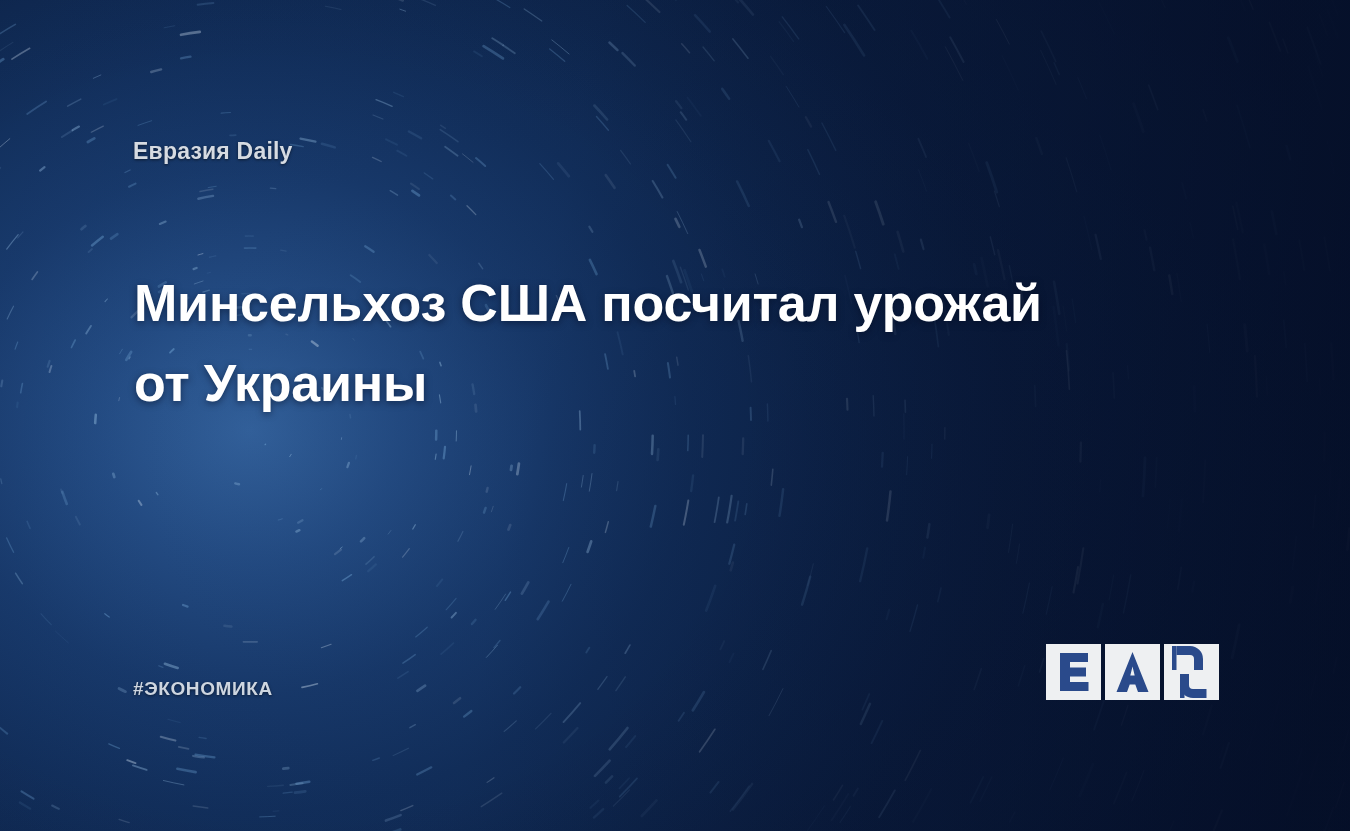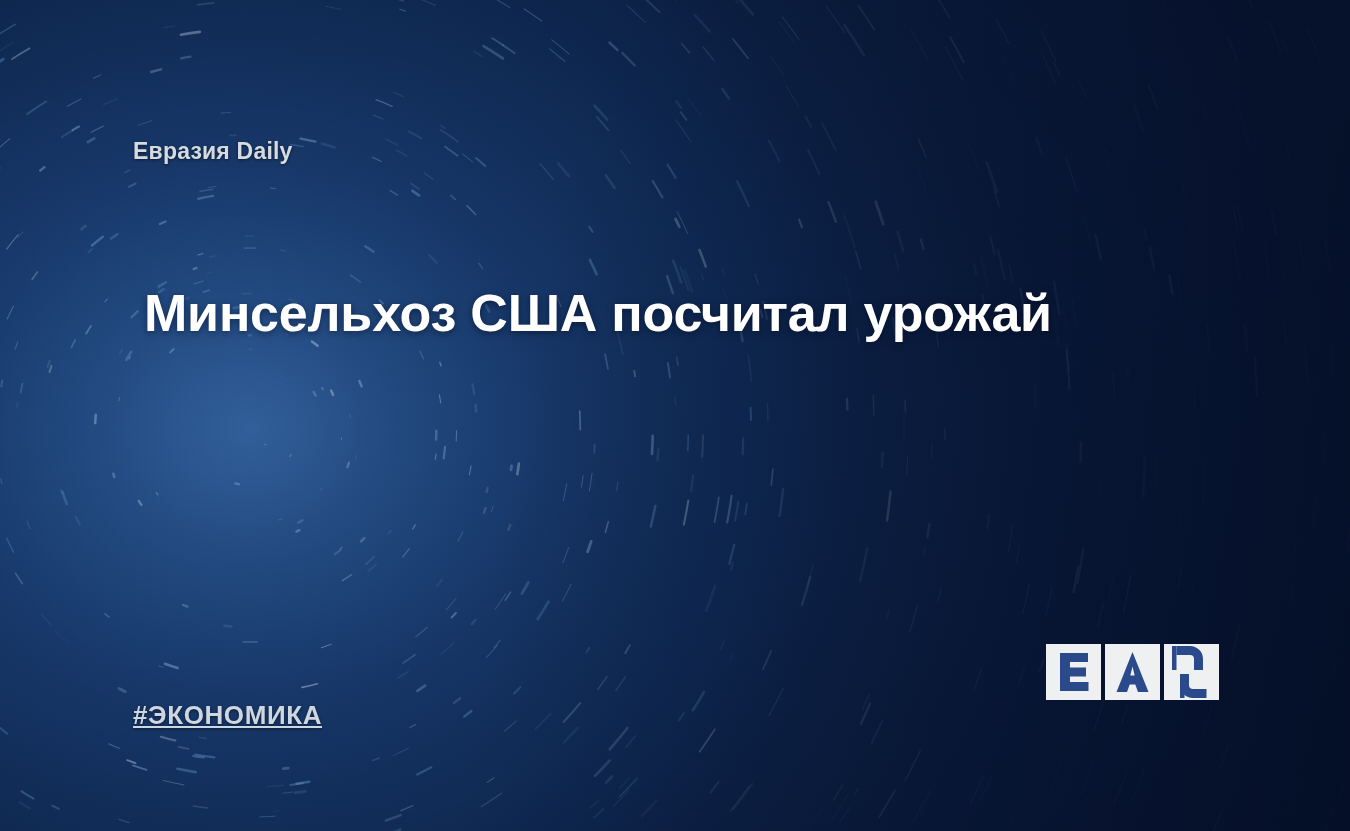--- a/index.html
+++ b/index.html
@@ -85,43 +85,42 @@
     color: #d6dbe2;
     text-shadow: 0 1px 3px rgba(0,0,0,0.55);
     white-space: nowrap;
   }
 
   .headline {
     position: absolute;
     left: 133px;
     top: 262px;
     width: 1000px;
-    margin: 11px;
+    margin: 1px;
     font-size: 52px;
     line-height: 80px;
     font-weight: bold;
     color: #ffffff;
     letter-spacing: -0.2px;
     text-shadow: 0 2px 7px rgba(2,10,30,0.5);
   }
   .headline .ln {
     display: block;
     white-space: nowrap;
   }
 
   .tag {
     position: absolute;
     left: 133px;
-    top: 700px;
-    font-size: 26px;
+    top: 678px;
+    font-size: 19px;
     font-weight: bold;
     letter-spacing: 0.6px;
     color: #ced6e0;
     text-shadow: 0 1px 3px rgba(0,0,0,0.5);
-    text-decoration: underline;
   }
 
   
   .logo {
     position: absolute;
     left: 1046px;
     top: 644px;
     width: 174px;
     height: 56px;
     display: flex;
@@ -864,20 +863,21 @@
       </g>
   </svg>
 
   <div class="bg-dark-right"></div>
   <div class="bg-vignette"></div>
 
   <div class="brand">Евразия Daily</div>
 
   <h1 class="headline">
     <span class="ln">Минсельхоз США посчитал урожай</span>
+    <span class="ln">от Украины</span>
   </h1>
 
   <div class="tag">#ЭКОНОМИКА</div>
 
   <div class="logo">
     <div class="tile">
       <svg width="55" height="56" viewBox="0 0 55 56">
         <path d="M14 9 H42 V18 H24 V23.5 H40 V32.5 H24 V38 H42.5 V47 H14 Z" fill="#2a4a8b"></path>
       </svg>
     </div>

